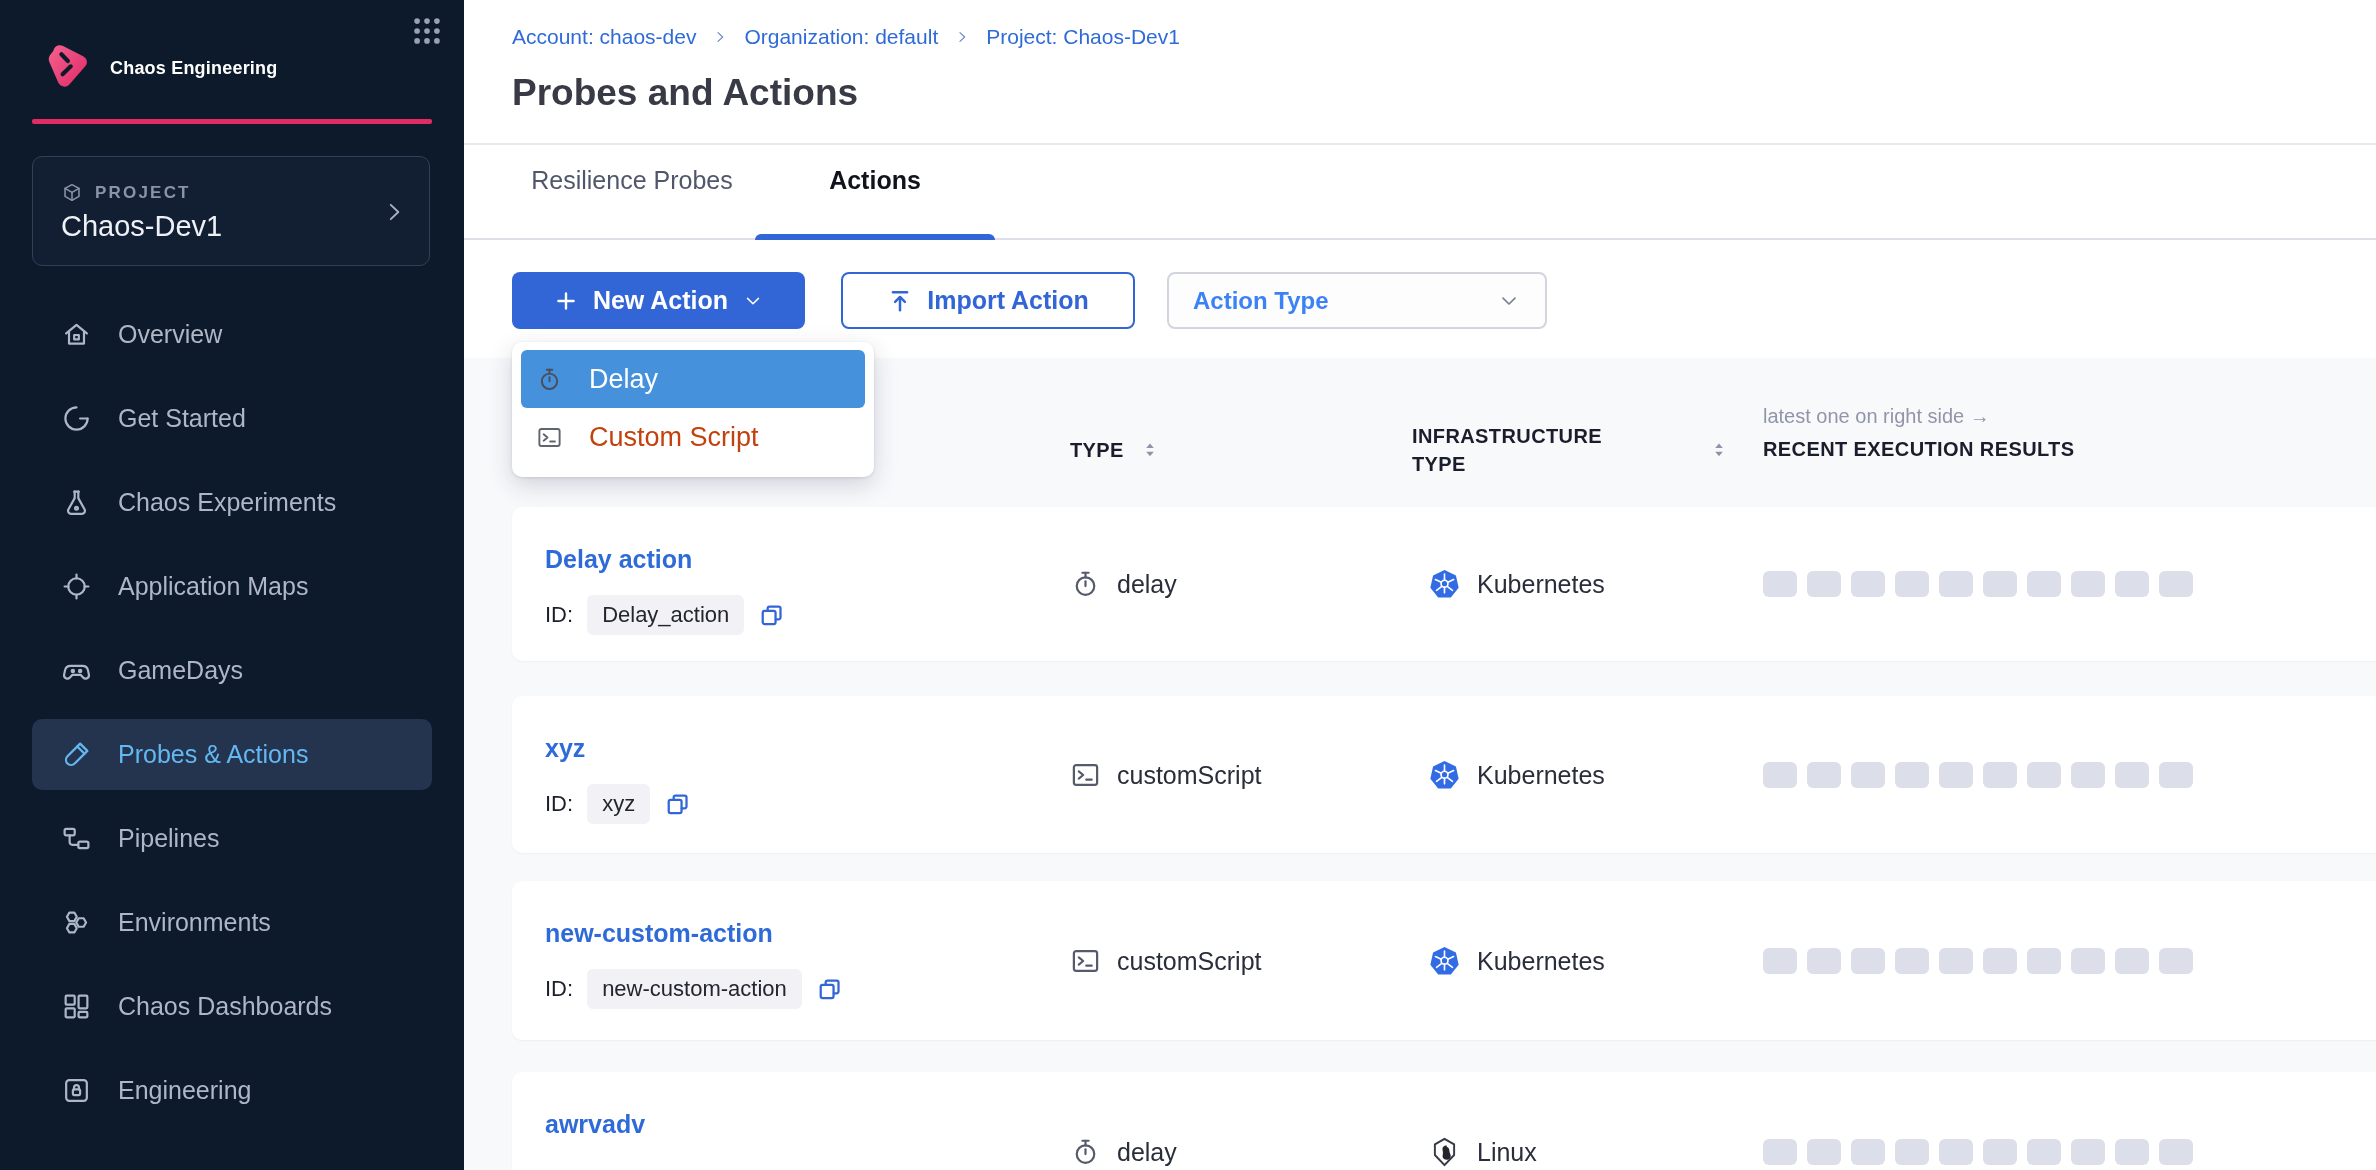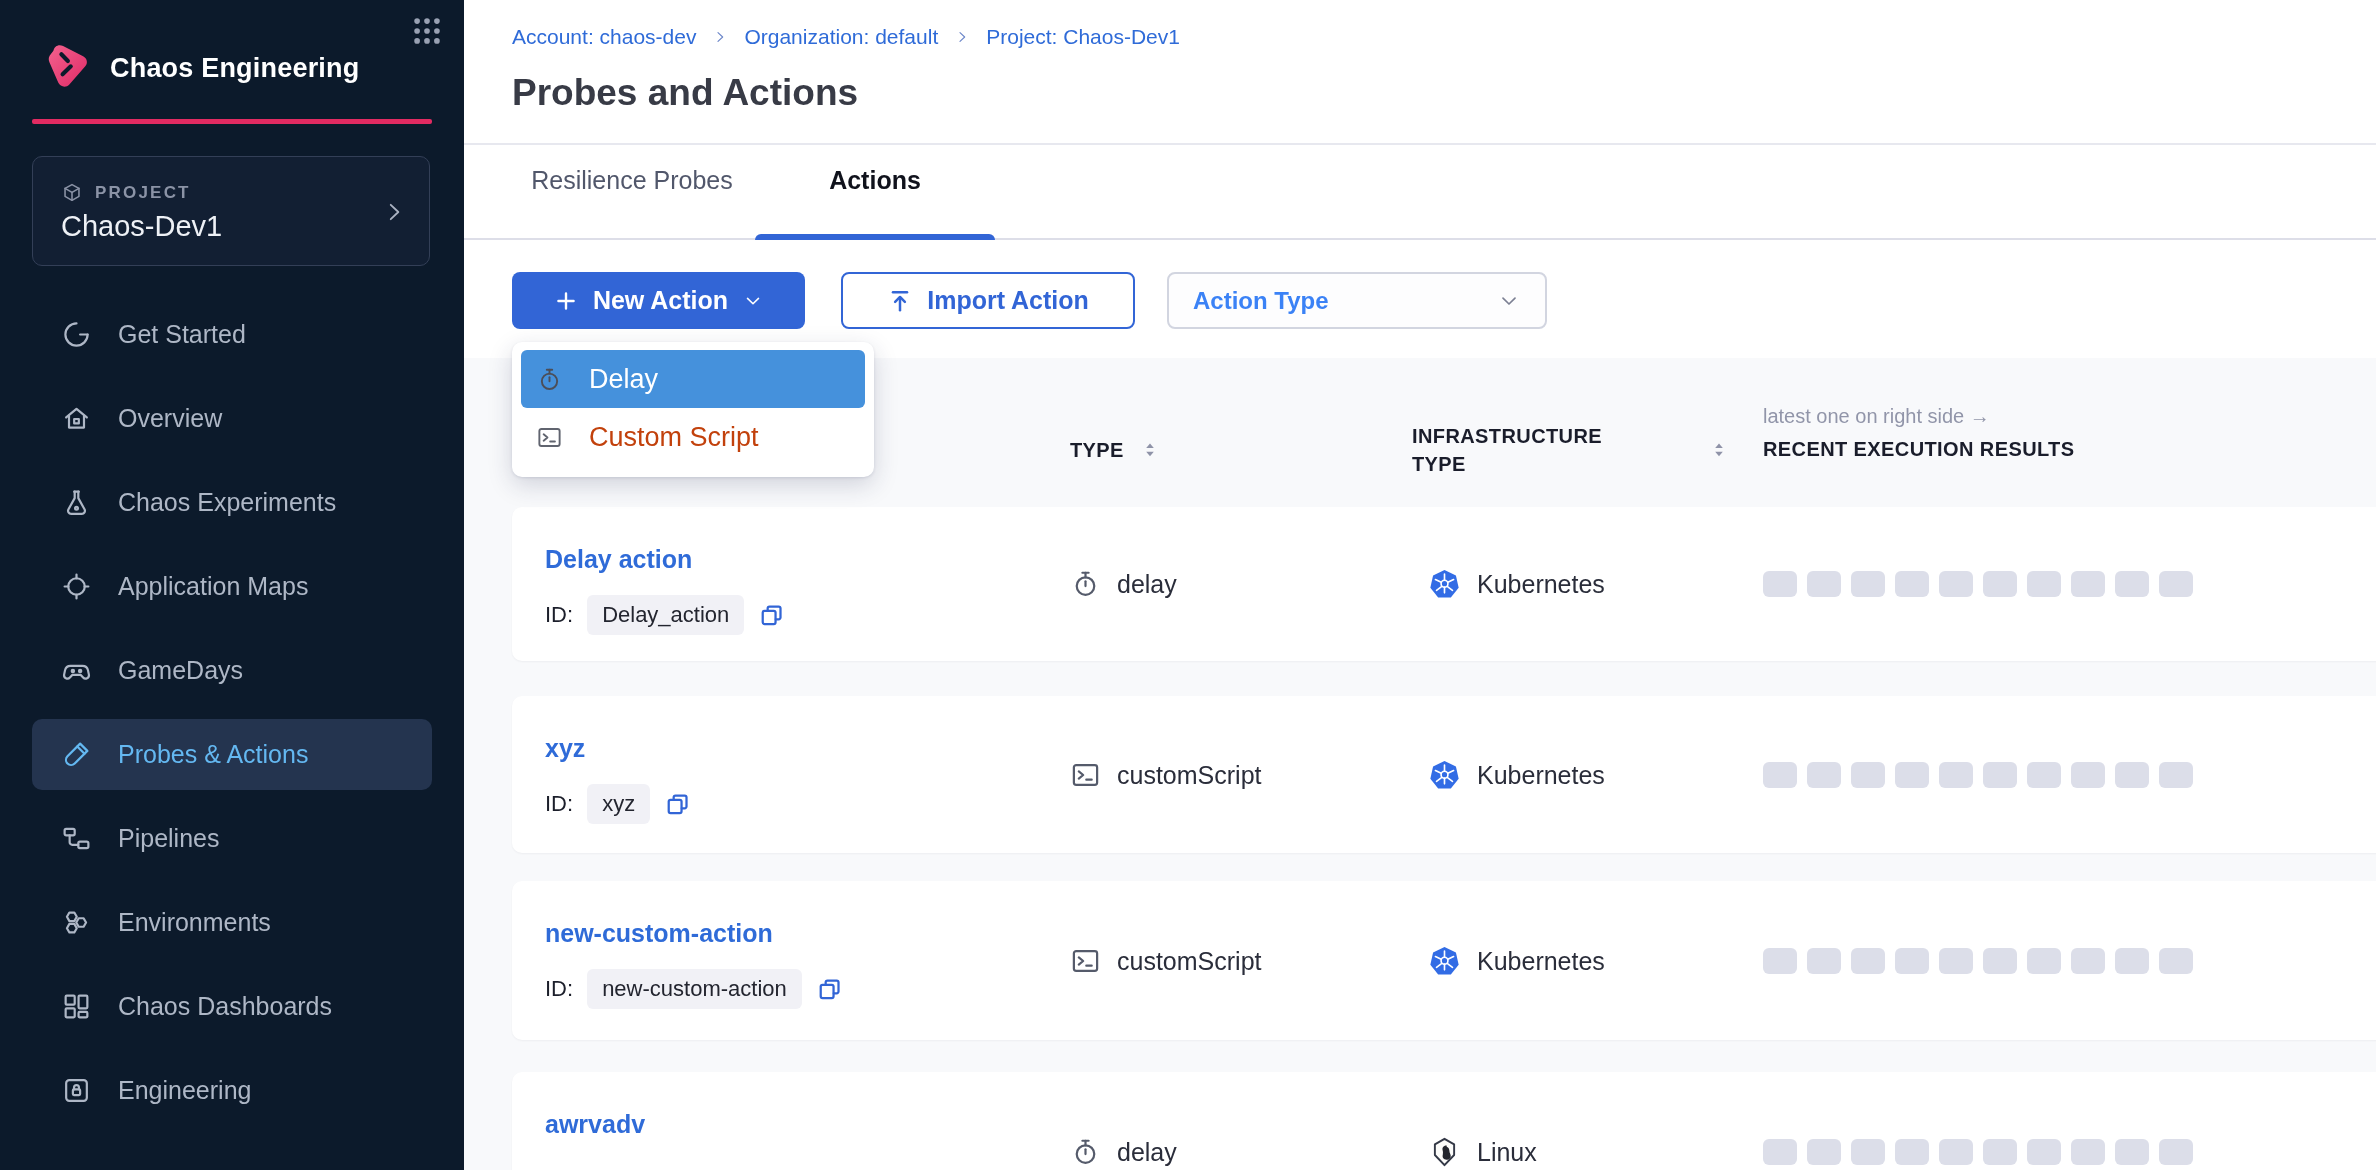--- a/index.html
+++ b/index.html
@@ -5,21 +5,21 @@
   html,body{margin:0;padding:0;width:2376px;height:1170px;overflow:hidden;
     font-family:"Liberation Sans","DejaVu Sans",sans-serif;background:#fff;}
   *{box-sizing:border-box;}
   .icon{display:inline-flex;align-items:center;justify-content:center;flex:none;}
   .icon svg{width:100%;height:100%;}
 
   
   .sidebar{position:absolute;left:0;top:0;width:464px;height:1170px;background:var(--sidebar-bg);}
   .side-header{position:absolute;left:36px;top:36px;right:36px;height:64px;display:flex;align-items:center;}
   .logo{width:58px;height:60px;}
-  .app-title{margin-left:16px;color:#fff;font-size:27px;font-weight:700;letter-spacing:.2px;}
+  .app-title{margin-left:16px;color:#fff;font-size:18px;font-weight:700;letter-spacing:.2px;}
   .grid-btn{position:absolute;right:20px;top:14px;width:34px;height:34px;color:#99a1b3;cursor:pointer;}
   .pink-line{position:absolute;left:32px;top:119px;width:400px;height:5px;background:var(--pink);border-radius:2px;}
   .project-card{position:absolute;left:32px;top:156px;width:398px;height:110px;background:#121f33;
     border:1px solid #333f57;border-radius:10px;cursor:pointer;}
   .project-label{position:absolute;left:28px;top:25px;display:flex;align-items:center;gap:12px;
     color:#8b93a6;font-size:17px;font-weight:700;letter-spacing:2.2px;}
   .project-name{position:absolute;left:28px;top:53px;color:#eef1f6;font-size:29px;font-weight:500;}
   .project-chevron{position:absolute;right:22px;top:42px;width:26px;height:26px;color:#aab2c2;}
   .nav{position:absolute;left:0;top:299px;right:0;}
   .nav-item{margin:0 32px 13px 32px;height:71px;display:flex;align-items:center;gap:26px;
@@ -143,35 +143,35 @@
         <svg viewBox="0 0 24 24" fill="none" stroke="currentColor" stroke-width="1.7" stroke-linecap="round" stroke-linejoin="round">
           <path d="M9 5.4 16 12l-7 6.6"></path>
         </svg>
       </span>
   </div>
 
   <div class="nav" id="nav-slot">
       <div class="nav-item">
         <span class="icon" style="width: 31px; height: 31px;">
           <svg viewBox="0 0 24 24" fill="none" stroke="currentColor" stroke-width="1.7" stroke-linecap="round" stroke-linejoin="round">
-            <path d="M20.6 12A8.6 8.6 0 1 1 12 3.4"></path>
-            <path d="M14.8 12h5.8"></path>
-          </svg>
-        </span>
-        <span>Get Started</span>
-      </div>
-      <div class="nav-item">
-        <span class="icon" style="width: 31px; height: 31px;">
-          <svg viewBox="0 0 24 24" fill="none" stroke="currentColor" stroke-width="1.7" stroke-linecap="round" stroke-linejoin="round">
             <path d="M4 11.2 12 4.6l8 6.6"></path>
             <path d="M6.2 9.8V19h11.6V9.8"></path>
             <rect x="10.2" y="12.4" width="3.6" height="3.4"></rect>
           </svg>
         </span>
         <span>Overview</span>
+      </div>
+      <div class="nav-item">
+        <span class="icon" style="width: 31px; height: 31px;">
+          <svg viewBox="0 0 24 24" fill="none" stroke="currentColor" stroke-width="1.7" stroke-linecap="round" stroke-linejoin="round">
+            <path d="M20.6 12A8.6 8.6 0 1 1 12 3.4"></path>
+            <path d="M14.8 12h5.8"></path>
+          </svg>
+        </span>
+        <span>Get Started</span>
       </div>
       <div class="nav-item">
         <span class="icon" style="width: 31px; height: 31px;">
           <svg viewBox="0 0 24 24" fill="none" stroke="currentColor" stroke-width="1.7" stroke-linecap="round" stroke-linejoin="round">
             <path d="M10.2 3.6h3.6"></path>
             <path d="M10.6 3.6v5l-4.8 8.6a2.4 2.4 0 0 0 2.1 3.6h8.2a2.4 2.4 0 0 0 2.1-3.6l-4.8-8.6v-5"></path>
             <circle cx="12" cy="16.4" r="1.1"></circle>
           </svg>
         </span>
         <span>Chaos Experiments</span>

